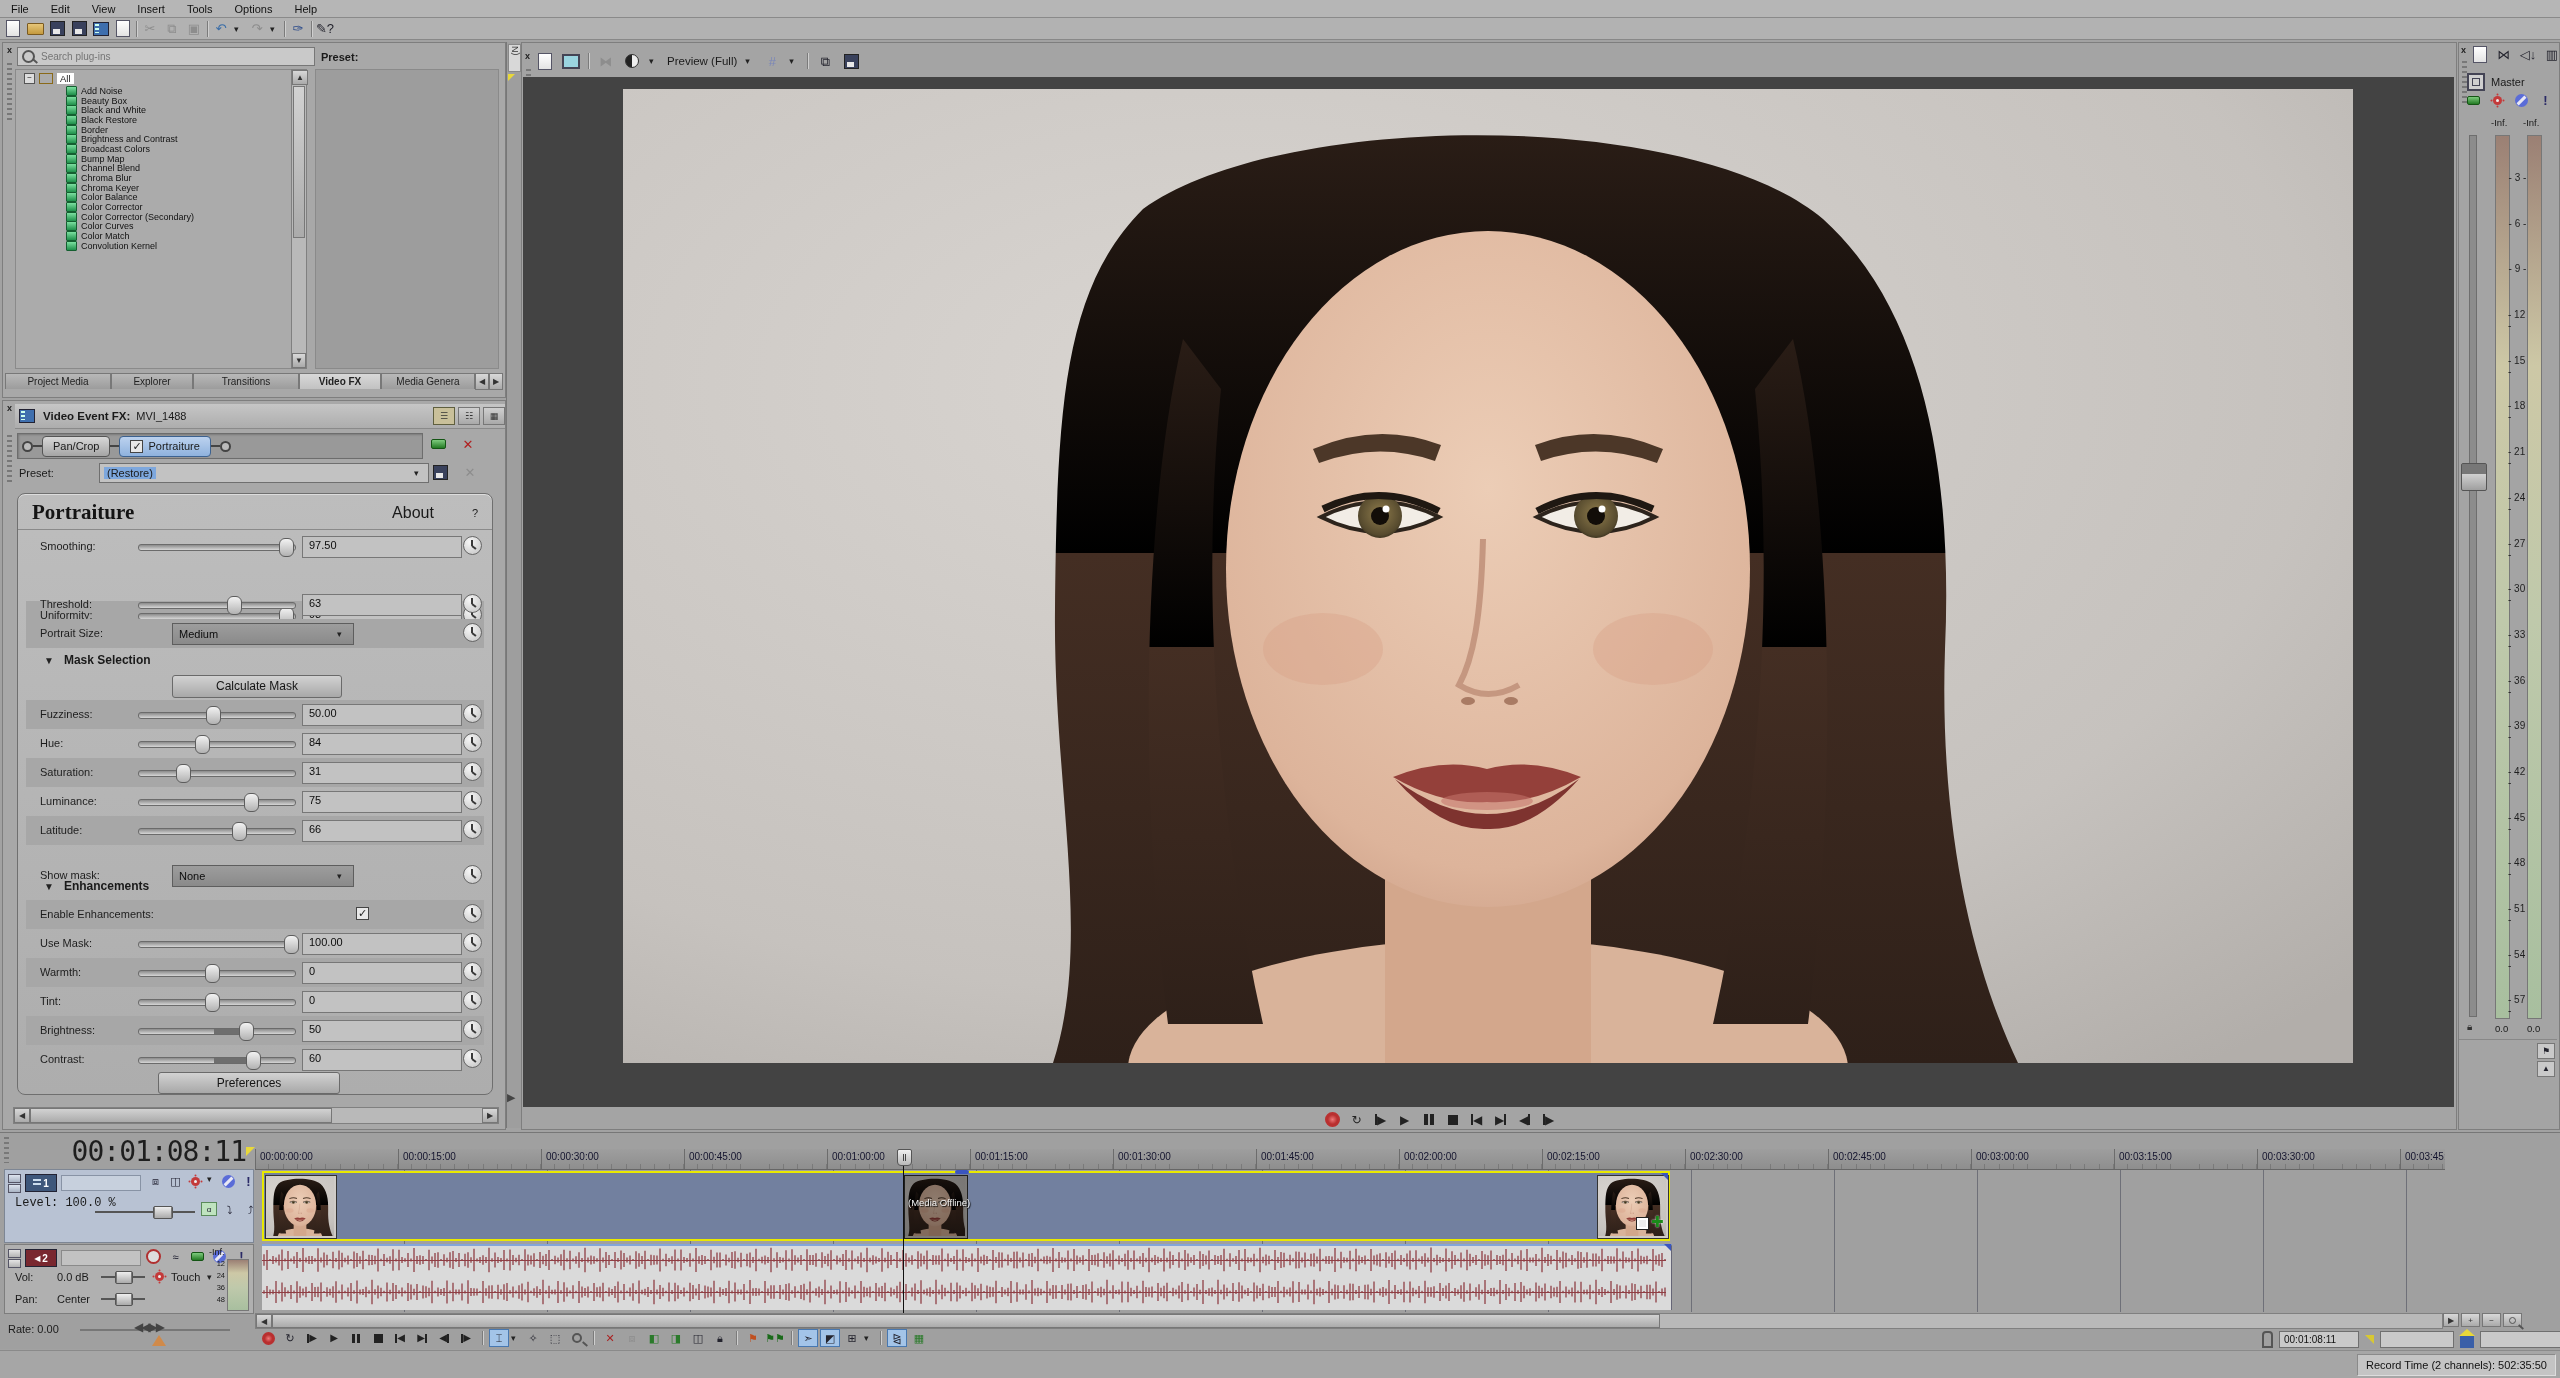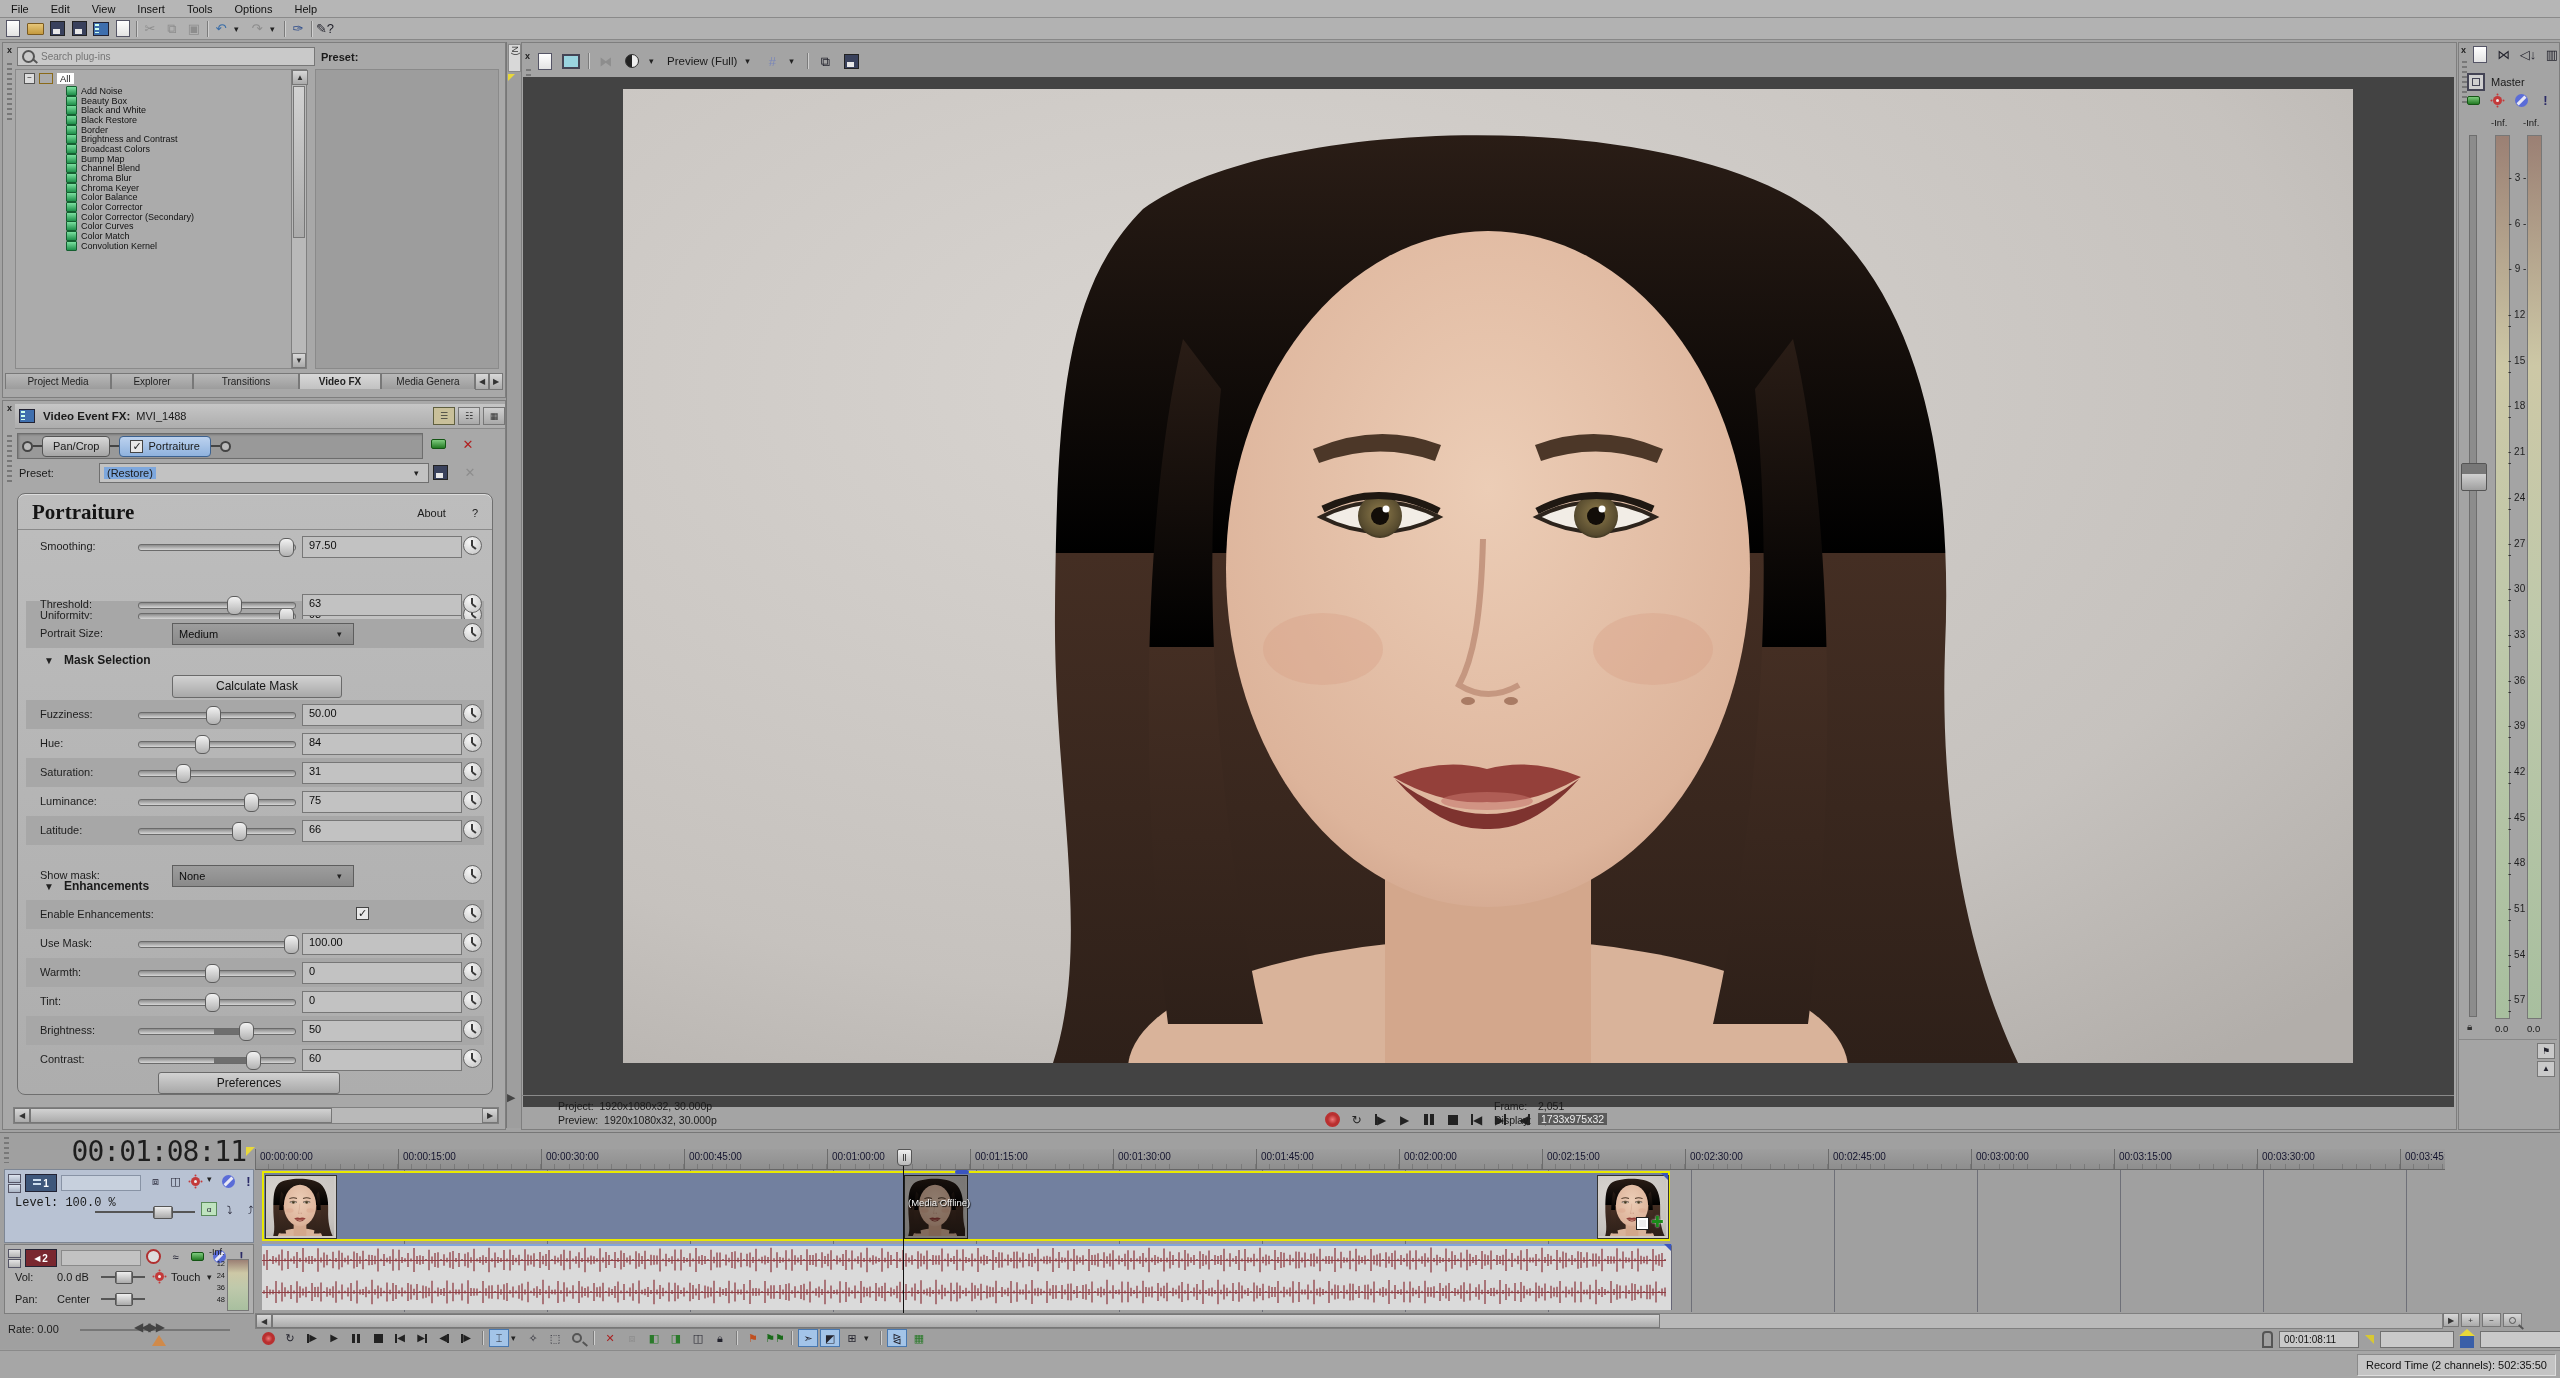--- a/index.html
+++ b/index.html
@@ -351,21 +351,21 @@
     </div>
     <span class="abs ic" style="left:428px;top:62px;">
         <i class="sh-floppy"></i>
       </span>
     <span class="abs ic gray" style="left:458px;top:62px;font-weight:bold;">✕</span>
 
     <div id="fxpanel" class="abs" style="left:14px;top:92px;width:474px;height:600px;">
       <div style="display:flex;align-items:center;padding:6px 14px 4px 14px;border-bottom:1px solid #8a8a8a;">
         <span style="font-family:'Liberation Serif','DejaVu Serif',serif;font-weight:bold;font-size:21px;color:#141414;">Portraiture</span>
         <span style="flex:1"></span>
-        <span style="font-size:11px;margin-right:26px;">About</span>
+        <span style="font-size:16px;margin-right:38px;">About</span>
         <span style="font-size:11px;">?</span>
       </div>
 
       <div class="srow" style="top:38px;">
         <span class="plabel">Smoothing:</span>
         <div class="slider">
             <i class="sl-track"></i>
             <i class="sl-handle" style="left:93%;"></i>
           </div>
         <div class="vbox">97.50</div>
@@ -651,28 +651,20 @@
       <span class="ic">
           <i class="pl">◀</i>
           <i class="bar"></i>
         </span>
       <span class="ic">
           <i class="bar"></i>
           <i class="pl">▶</i>
         </span>
     </div>
 
-    <div class="abs" style="left:0;top:1052px;width:1932px;height:34px;border-top:1px solid #8a8a8a;">
-      <span class="abs" style="left:36px;top:4px;font-size:10.5px;"><span>Project:</span>&nbsp;&nbsp;<span>1920x1080x32, 30.000p</span></span>
-      <span class="abs" style="left:36px;top:18px;font-size:10.5px;"><span>Preview:</span>&nbsp;&nbsp;<span>1920x1080x32, 30.000p</span></span>
-      <span class="abs" style="left:972px;top:4px;font-size:10.5px;">Frame:</span>
-      <span class="abs" style="left:1016px;top:4px;font-size:10.5px;">2,051</span>
-      <span class="abs" style="left:972px;top:18px;font-size:10.5px;">Display:</span>
-      <span class="abs" style="left:1016px;top:17px;font-size:10.5px;background:#5a5a5a;color:#ececec;padding:0 3px;">1733x975x32</span>
-    </div>
   </div>
 
   <div class="abs" style="left:2458px;top:42px;width:100px;height:1086px;background:#a4a4a4;border:1px solid #7e7e7e;">
     <span class="abs xclose" style="left:2px;top:2px;">x</span>
     <div class="abs grip" style="left:3px;top:18px;height:44px;"></div>
     <div class="abs" style="left:12px;top:2px;display:flex;gap:6px;">
       <span class="ic">
           <i class="sh-page"></i>
         </span>
       <span class="ic">⋈</span>

